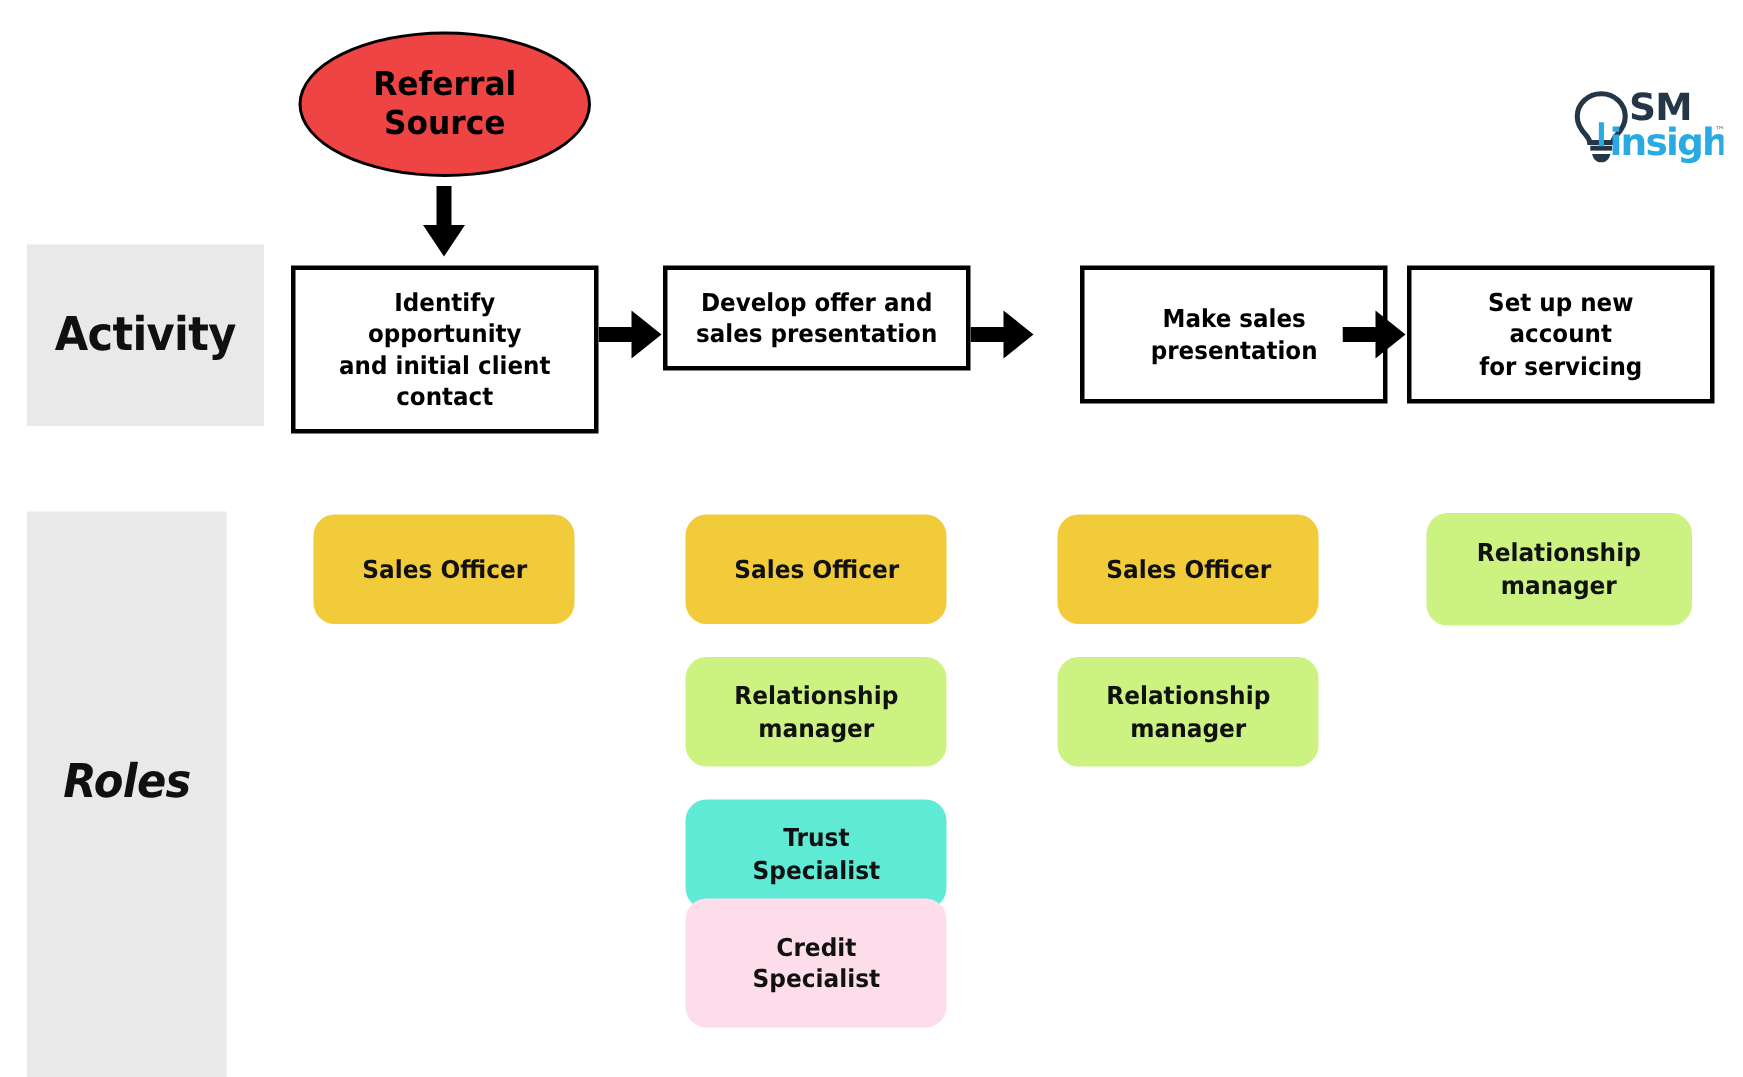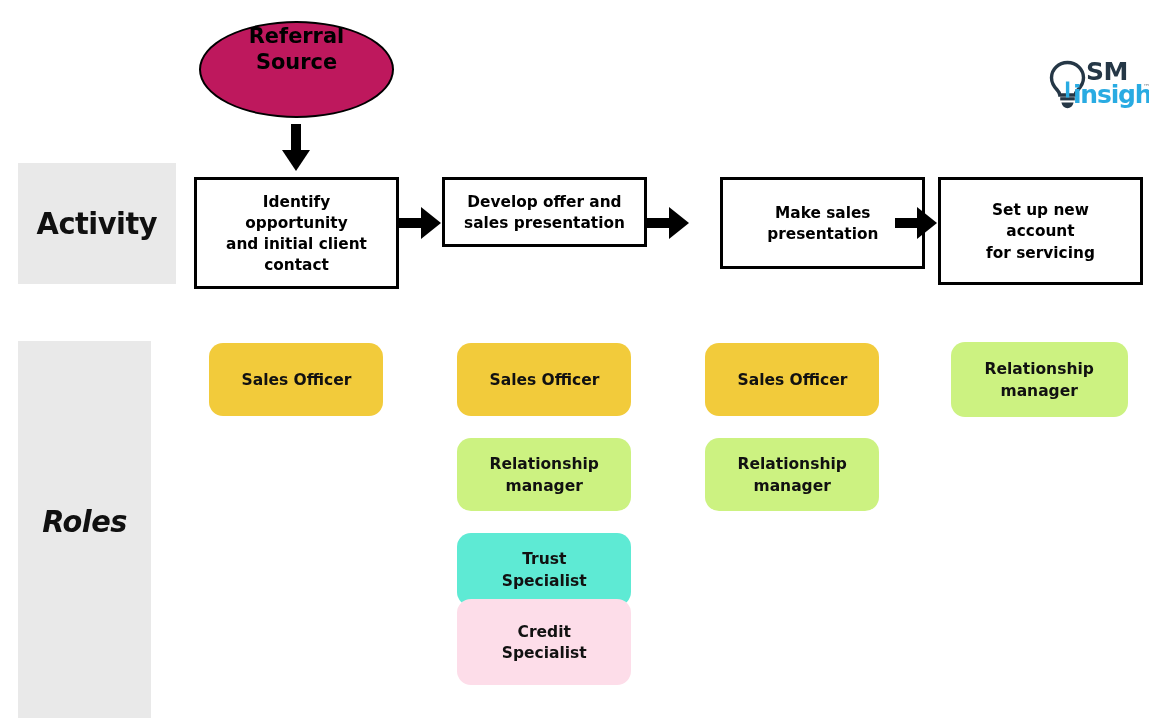--- a/index.html
+++ b/index.html
@@ -41,22 +41,23 @@
 
   
   #referral-source {
     position: absolute;
     left: 199px;
     top: 21px;
     width: 195px;
     height: 97px;
     border: 2.5px solid #000;
     border-radius: 50% / 50%;
-    background: #be185d;
-    display: flex;
+    background: #ef4444;
+    display: flex;
+    align-items: center;
     justify-content: center;
     box-sizing: border-box;
   }
   #referral-source .txt {
     font-family: "DejaVu Sans", sans-serif;
     font-weight: bold;
     font-size: 22px;
     line-height: 1.18;
     text-align: center;
     transform: scaleX(0.95);
@@ -87,21 +88,21 @@
     font-weight: bold;
     font-size: 16.5px;
     line-height: 1.28;
     text-align: center;
     transform: scaleX(0.93);
     white-space: pre-line;
   }
   #activity-box-1 { left: 194px; top: 177px; width: 205px; height: 112px; }
   #activity-box-2 { left: 442px; top: 177px; width: 205px; height: 70px; }
   #activity-box-3 { left: 720px; top: 177px; width: 205px; height: 92px; }
-  #activity-box-4 { left: 938px; top: 177px; width: 205px; height: 108px; }
+  #activity-box-4 { left: 938px; top: 177px; width: 205px; height: 92px; }
 
   
   .flow-arrow {
     position: absolute;
     top: 206px;
     width: 43px;
     height: 34px;
   }
   #flow-arrow-1 { left: 399px; }
   #flow-arrow-2 { left: 647px; }

